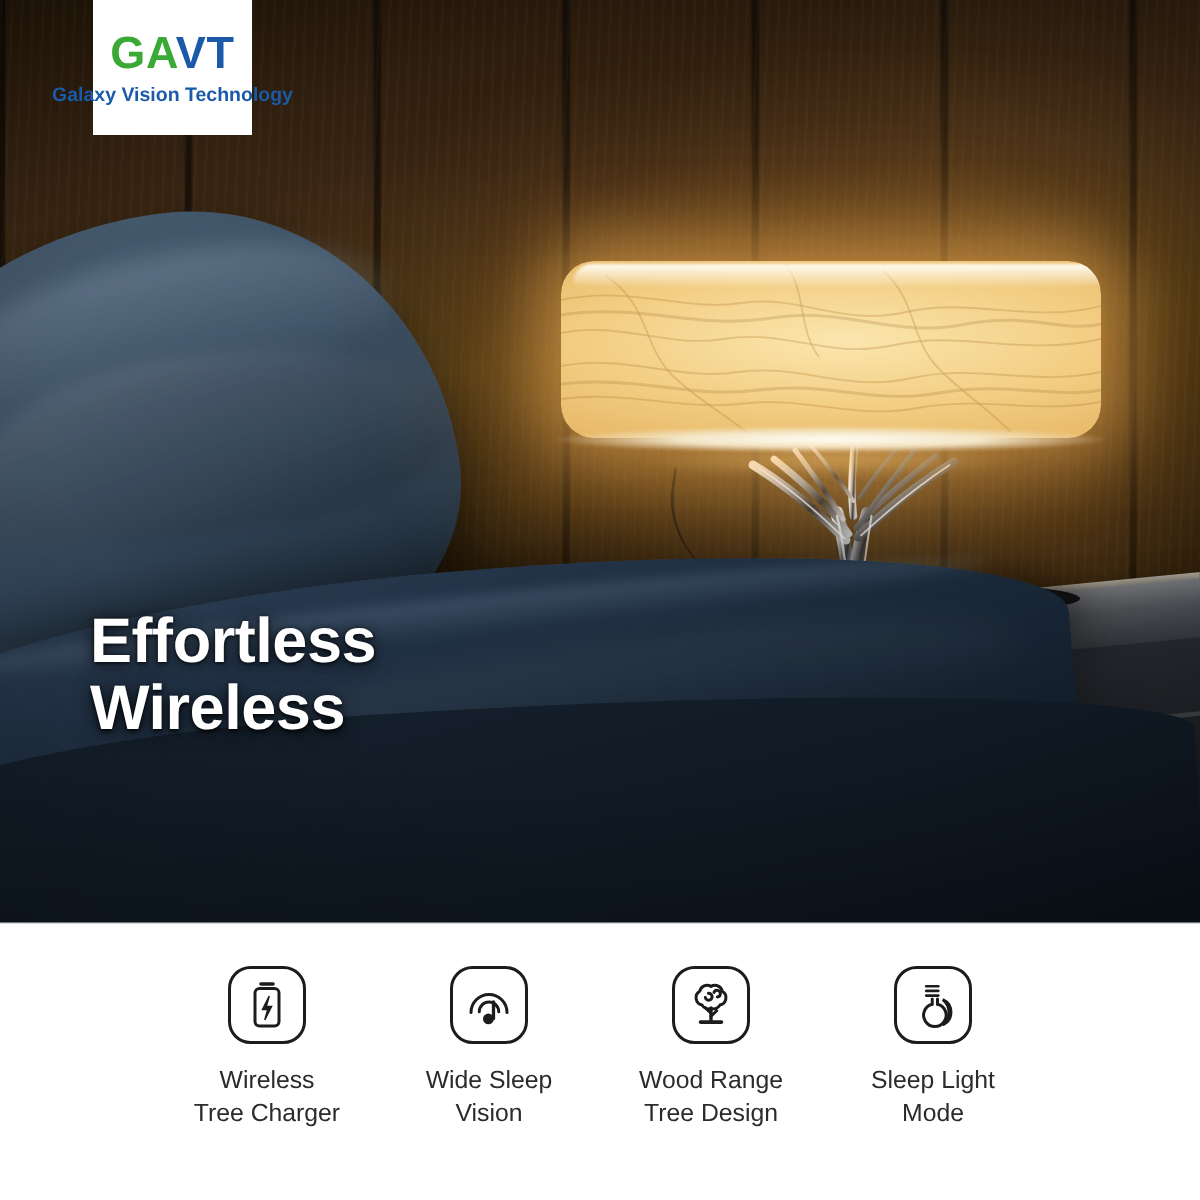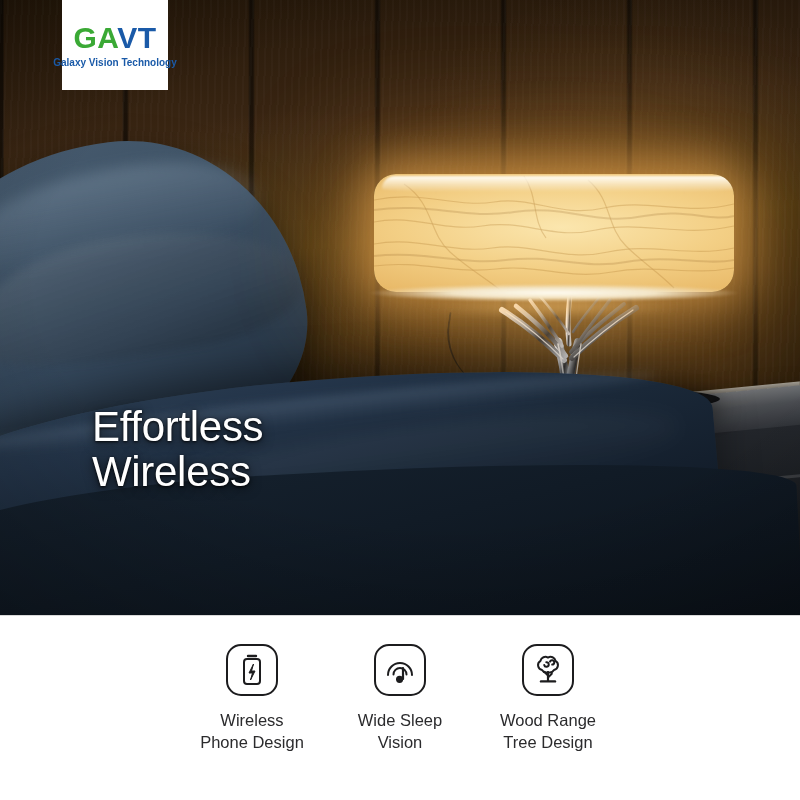--- a/index.html
+++ b/index.html
@@ -164,37 +164,36 @@
   .cord{
     position:absolute;left:76px;top:150px;width:90px;height:72px;
     border-left:2px solid rgba(20,20,20,.85);
     border-bottom-left-radius:60px;
     transform:rotate(8deg);opacity:.75;
   }
 
   
   .headline{
     position:absolute;left:60px;top:404px;
-    color:#ffffff;font-weight:normal;font-size:42px;line-height:1.08;
+    color:#ffffff;font-weight:bold;font-size:42px;line-height:1.08;
     letter-spacing:-.3px;
     text-shadow:0 2px 12px rgba(0,0,0,.75),0 1px 3px rgba(0,0,0,.9);
-    margin-left:32px;
   }
   .headline div{white-space:nowrap;}
 
   
   .logo-box{
     position:absolute;left:62px;top:0px;width:106px;height:90px;
     background:#ffffff;display:flex;flex-direction:column;
     align-items:center;justify-content:center;text-align:right;
   }
   .logo-mark{font-size:30px;font-weight:bold;letter-spacing:.5px;line-height:1;}
   .logo-mark .g1{color:#3aa935;}
   .logo-mark .g2{color:#1a5aa8;}
-  .logo-tag{font-size:10px;font-weight:bold;color:#1a5aa8;margin-top:4px;white-space:nowrap;}
+  .logo-tag{font-size:13px;font-weight:bold;color:#1a5aa8;margin-top:4px;white-space:nowrap;}
 
   
   .divider{position:absolute;left:0;top:615px;width:800px;height:1px;background:#d9d9d9;}
   .features{
     position:absolute;left:0;top:616px;width:800px;height:184px;
     background:#ffffff;display:flex;align-items:flex-start;justify-content:center;
     padding-top:28px;box-sizing:border-box;
   }
   .feature{width:148px;display:flex;flex-direction:column;align-items:center;}
   .icon-box{
@@ -308,21 +307,21 @@
     <div class="feature">
       <div class="icon-box">
         <svg width="30" height="34" viewBox="0 0 30 34" fill="none" stroke="#1c1c1e" stroke-width="2">
           <rect x="7" y="6" width="16" height="25" rx="3"></rect>
           <line x1="11" y1="3" x2="19" y2="3" stroke-width="2.4" stroke-linecap="round"></line>
           <path d="M16.5 11 L12 20 L15.5 20 L13.5 27 L18 18 L14.5 18 Z" fill="#1c1c1e" stroke-width="1"></path>
         </svg>
       </div>
       <div class="feature-label">
         <div>Wireless</div>
-        <div>Phone Design</div>
+        <div>Tree Charger</div>
       </div>
     </div>
 
     <div class="feature">
       <div class="icon-box">
         <svg width="34" height="34" viewBox="0 0 34 34" fill="none" stroke="#1c1c1e" stroke-width="2" stroke-linecap="round">
           <path d="M5 22 A12 12 0 0 1 29 22"></path>
           <path d="M10.5 21.5 A6.5 6.5 0 0 1 23.5 21.5"></path>
           <path d="M20 15 L20 26" stroke-width="2.2"></path>
           <circle cx="16.6" cy="26.3" r="3.6" fill="#1c1c1e" stroke="none"></circle>
@@ -346,15 +345,30 @@
           <path d="M17 24.5 L20.8 20.8"></path>
           <line x1="10" y1="28.4" x2="24" y2="28.4" stroke-width="2.4"></line>
         </svg>
       </div>
       <div class="feature-label">
         <div>Wood Range</div>
         <div>Tree Design</div>
       </div>
     </div>
 
+    <div class="feature">
+      <div class="icon-box">
+        <svg width="34" height="34" viewBox="0 0 34 34" fill="none" stroke="#1c1c1e" stroke-width="2" stroke-linecap="round">
+          <line x1="12.5" y1="4.5" x2="20.5" y2="4.5" stroke-width="1.8"></line>
+          <line x1="12.5" y1="7.6" x2="20.5" y2="7.6" stroke-width="1.8"></line>
+          <line x1="12.5" y1="10.7" x2="20.5" y2="10.7" stroke-width="1.8"></line>
+          <path d="M16.5 13 L16.5 16.5 A7.5 7.5 0 1 0 20 16.5 L20 13"></path>
+          <path d="M23.5 13.4 A9.2 9.2 0 0 1 23.5 30.2 A10.6 10.6 0 0 0 23.5 13.4 Z" stroke-width="2"></path>
+        </svg>
+      </div>
+      <div class="feature-label">
+        <div>Sleep Light</div>
+        <div>Mode</div>
+      </div>
+    </div>
 
   </div>
 </div>
 
 </body></html>

